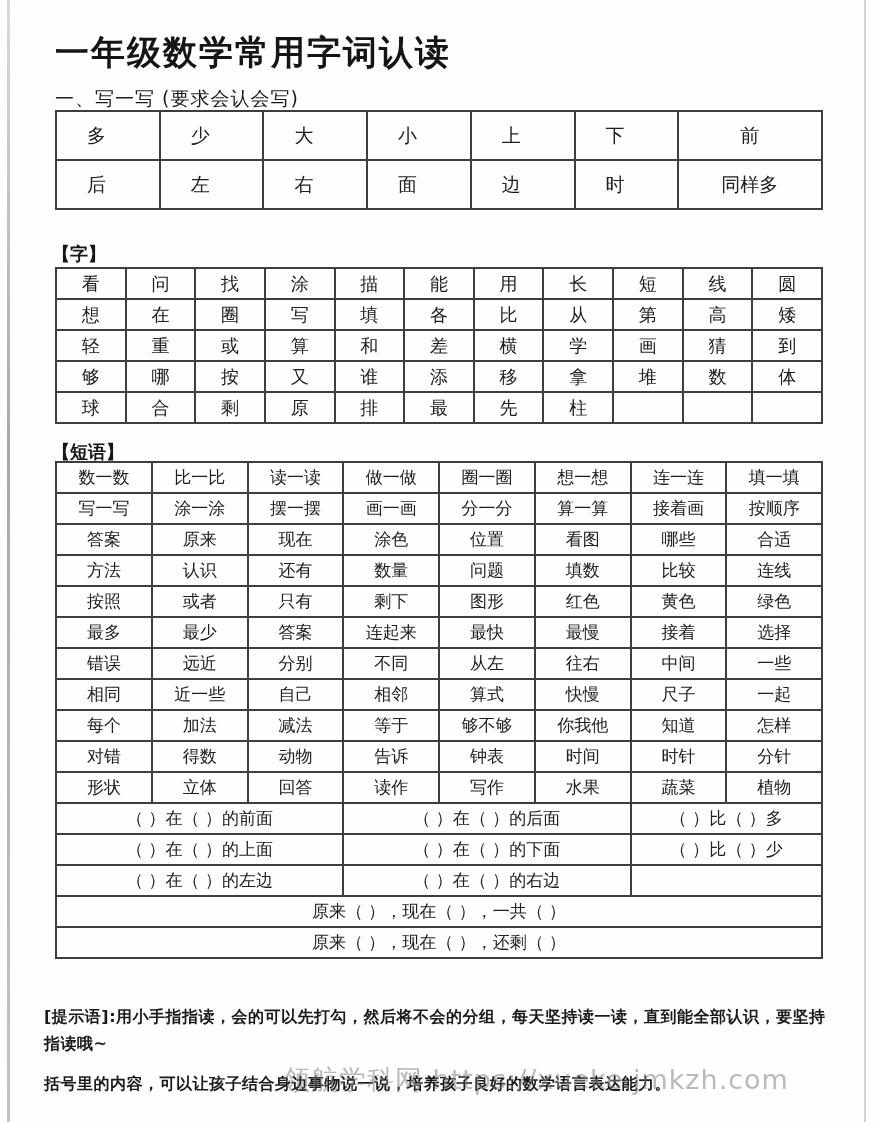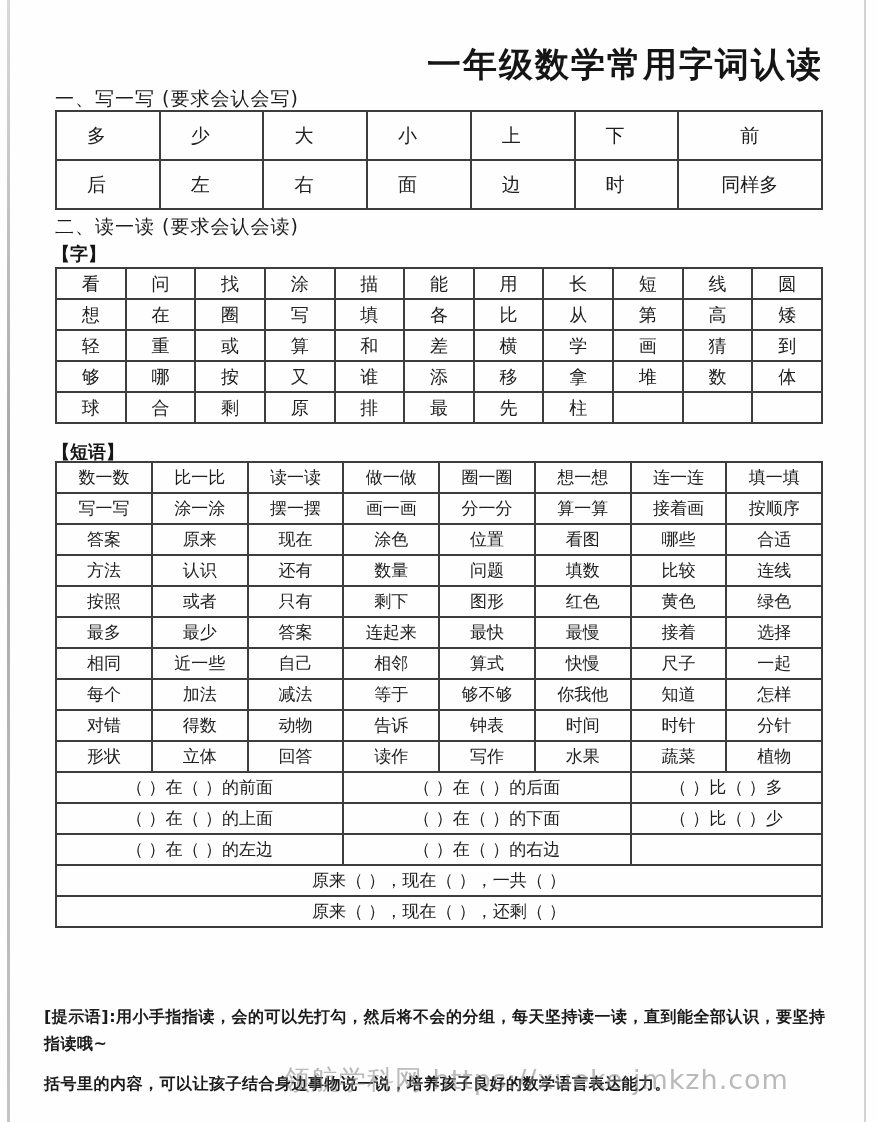--- a/index.html
+++ b/index.html
@@ -16,22 +16,22 @@
   .edge-left {
     position: absolute; left: 7px; top: 0; width: 3px; height: 1122px;
     background: linear-gradient(to bottom, #d9d9d9, #a8a8a8 40%, #c4c4c4);
   }
   .edge-right {
     position: absolute; left: 864px; top: 0; width: 2px; height: 1122px;
     background: #d4d4d4;
   }
 
   .title {
-    position: absolute; top: 42px; left: 55px; width: 768px;
-    text-align: right;
+    position: absolute; top: 30px; left: 55px; width: 768px;
+    text-align: left;
     font-size: 34px; font-weight: bold; color: #151515;
     letter-spacing: 2px;
   }
   .sec-heading {
     position: absolute; left: 55px;
     font-size: 19px; color: #1c1c1c; letter-spacing: 1px;
   }
   .sec1 { top: 86px; }
   .sec2 { top: 214px; }
   .sub-label {
@@ -117,21 +117,20 @@
           <td>左</td>
           <td>右</td>
           <td>面</td>
           <td>边</td>
           <td>时</td>
           <td>同样多</td>
         </tr>
       </tbody>
   </table>
 
-  <div class="sec-heading sec2">二、读一读 (要求会认会读)</div>
 
   <div class="sub-label lbl-zi">【字】</div>
 
   <table id="zi-table">
     <tbody>
         <tr>
           <td>看</td>
           <td>问</td>
           <td>找</td>
           <td>涂</td>
@@ -256,20 +255,30 @@
           <td>最多</td>
           <td>最少</td>
           <td>答案</td>
           <td>连起来</td>
           <td>最快</td>
           <td>最慢</td>
           <td>接着</td>
           <td>选择</td>
         </tr>
         <tr>
+          <td>错误</td>
+          <td>远近</td>
+          <td>分别</td>
+          <td>不同</td>
+          <td>从左</td>
+          <td>往右</td>
+          <td>中间</td>
+          <td>一些</td>
+        </tr>
+        <tr>
           <td>相同</td>
           <td>近一些</td>
           <td>自己</td>
           <td>相邻</td>
           <td>算式</td>
           <td>快慢</td>
           <td>尺子</td>
           <td>一起</td>
         </tr>
         <tr>

